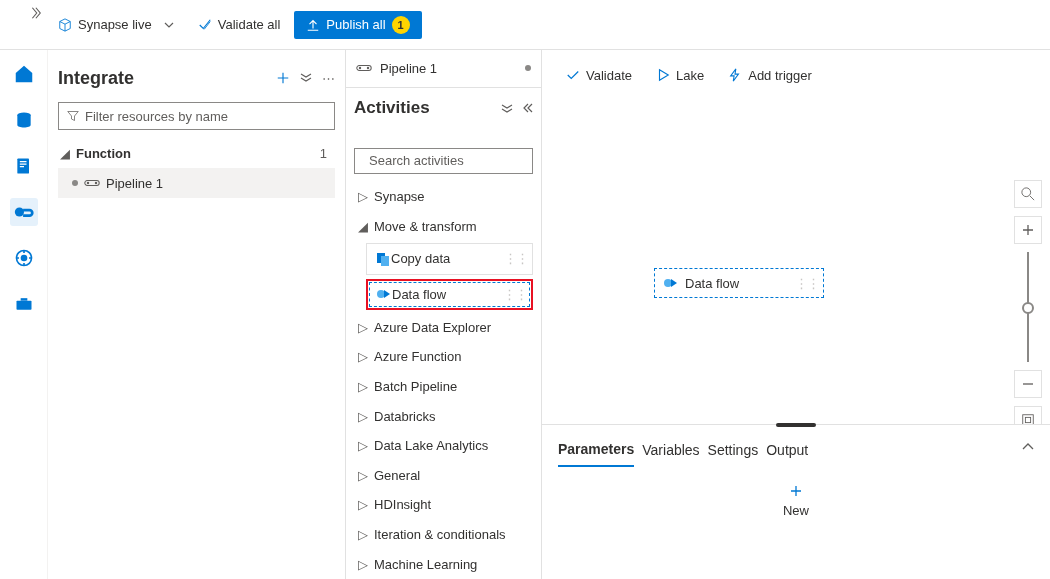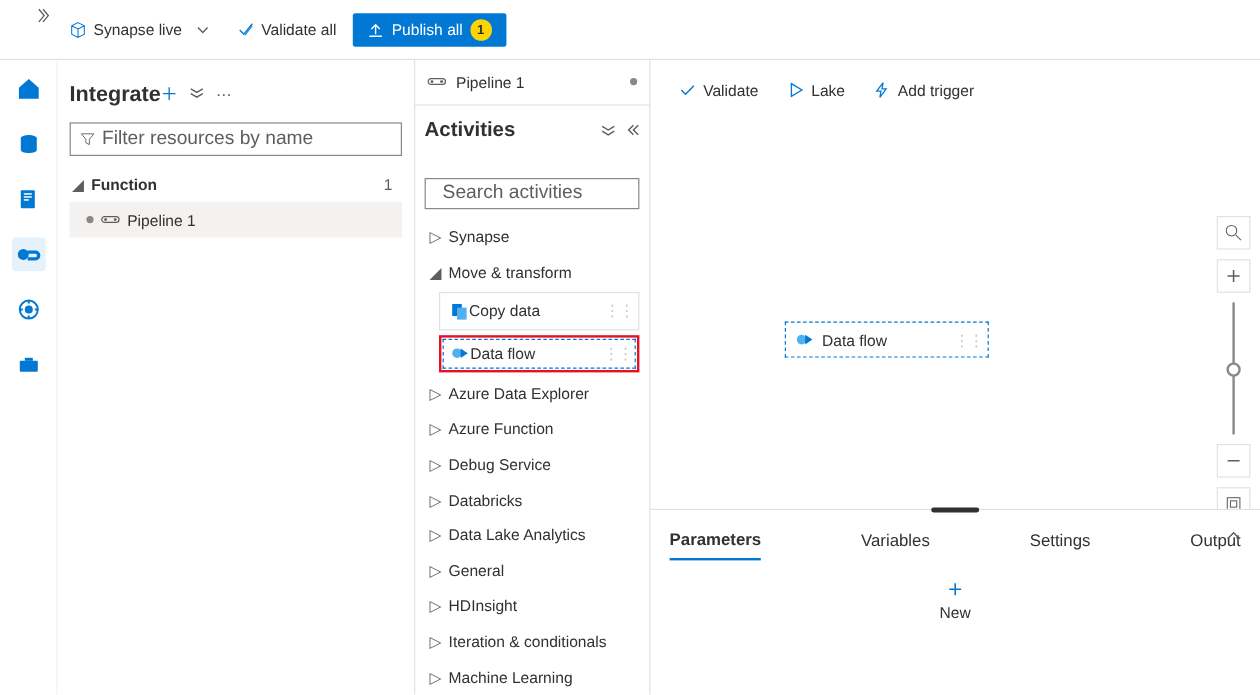--- a/index.html
+++ b/index.html
@@ -15,25 +15,25 @@
 
 .main { flex: 1; display: flex; min-height: 0; }
 
 
 .iconbar { width: 48px; display: flex; flex-direction: column; align-items: center; padding-top: 10px; gap: 18px; border-right: 1px solid #f3f2f1; }
 .iconbar .ic { width: 28px; height: 28px; display: flex; align-items: center; justify-content: center; cursor: pointer; border-radius: 3px; }
 .iconbar .ic.active { background: #e5f1fb; }
 
 
 .integrate-panel { width: 298px; border-right: 1px solid #e1e1e1; display: flex; flex-direction: column; padding: 10px 10px 0; }
-.integrate-header { display: flex; align-items: center; height: 36px; }
+.integrate-header { display: flex; align-items: center; justify-content: space-between; height: 36px; }
 .integrate-header h2 { font-size: 18px; font-weight: 600; }
 .integrate-header .actions { display: flex; gap: 10px; color: #605e5c; }
 .search-box { display: flex; align-items: center; gap: 6px; border: 1px solid #8a8886; height: 28px; padding: 0 8px; margin: 6px 0 8px; color: #605e5c; }
-.search-box input { border: none; outline: none; flex: 1; font-size: 16px; background: transparent; color: #b91c1c; }
+.search-box input { border: none; outline: none; flex: 1; font-size: 13px; background: transparent; color: #b91c1c; }
 .search-box input::placeholder { color: #605e5c; }
 .tree-row { display: flex; align-items: center; height: 30px; gap: 6px; cursor: pointer; padding: 0 4px 0 2px; }
 .tree-row.selected { background: #f3f2f1; }
 .tree-caret { width: 10px; display: inline-flex; justify-content: center; color: #605e5c; }
 .tree-label { flex: 1; }
 .tree-count { color: #605e5c; padding-right: 4px; }
 .dot { width: 6px; height: 6px; border-radius: 50%; background: #8a8886; }
 
 
 .activities-panel { width: 196px; border-right: 1px solid #e1e1e1; display: flex; flex-direction: column; }
@@ -55,21 +55,21 @@
 .canvas-item { position: absolute; top: 168px; left: 112px; width: 170px; height: 30px; border: 1px dashed #0078d4; display: flex; align-items: center; gap: 6px; padding: 0 8px; background: #fff; }
 .canvas-item .grip { position: absolute; right: 4px; color: #c8c6c4; letter-spacing: -1px; }
 .canvas-controls { position: absolute; right: 8px; top: 80px; display: flex; flex-direction: column; align-items: center; gap: 8px; }
 .ctrl { width: 28px; height: 28px; border: 1px solid #e1e1e1; display: flex; align-items: center; justify-content: center; cursor: pointer; background: #fff; color: #605e5c; }
 .slider-track { width: 2px; height: 110px; background: #8a8886; position: relative; }
 .slider-thumb { width: 12px; height: 12px; border: 2px solid #8a8886; border-radius: 50%; background: #fff; position: absolute; top: 50px; left: -5px; }
 
 
 .bottom-panel { border-top: 1px solid #e1e1e1; height: 155px; display: flex; flex-direction: column; }
 .bottom-panel .drag-handle { width: 40px; height: 4px; background: #323130; align-self: center; margin-top: -2px; border-radius: 2px; }
-.bottom-tabs { display: flex; align-items: center; gap: 8px; padding: 14px 16px 0; position: relative; justify-content: space-between; }
+.bottom-tabs { display: flex; align-items: center; gap: 8px; padding: 14px 16px 0; position: relative; }
 .bottom-tabs .tab { font-size: 14px; padding-bottom: 8px; cursor: pointer; }
 .bottom-tabs .tab.active { font-weight: 600; border-bottom: 2px solid #0078d4; }
 .bottom-tabs .chev-up { position: absolute; right: 16px; top: 14px; cursor: pointer; color: #605e5c; }
 .bottom-body { padding: 18px 16px; }
 .new-btn { display: flex; align-items: center; gap: 6px; cursor: pointer; color: #323130; flex-direction: column; }
 
 svg { display: block; }
 </style>
 </head>
 <body>
@@ -252,21 +252,21 @@
       <div class="act-row">
           <span class="tree-caret">▷</span>
           <span>Azure Data Explorer</span>
         </div>
       <div class="act-row">
           <span class="tree-caret">▷</span>
           <span>Azure Function</span>
         </div>
       <div class="act-row">
           <span class="tree-caret">▷</span>
-          <span>Debug Service</span>
+          <span>Batch Pipeline</span>
         </div>
       <div class="act-row">
           <span class="tree-caret">▷</span>
           <span>Databricks</span>
         </div>
       <div class="act-row">
           <span class="tree-caret">▷</span>
           <span>Data Lake Analytics</span>
         </div>
       <div class="act-row">

